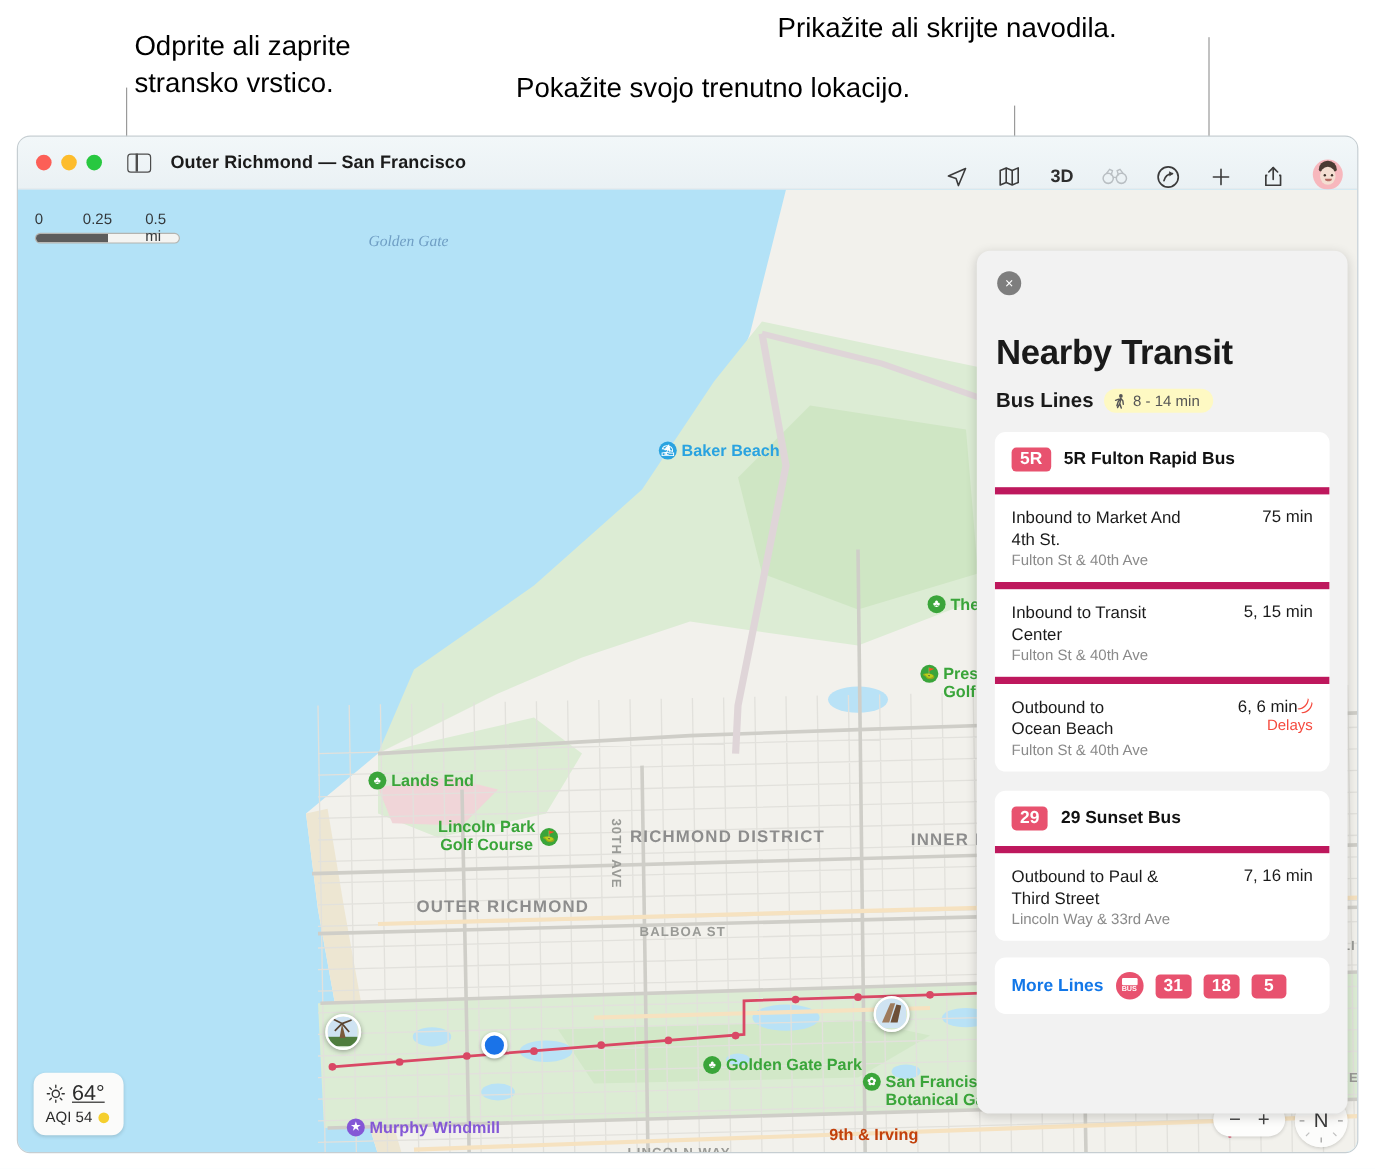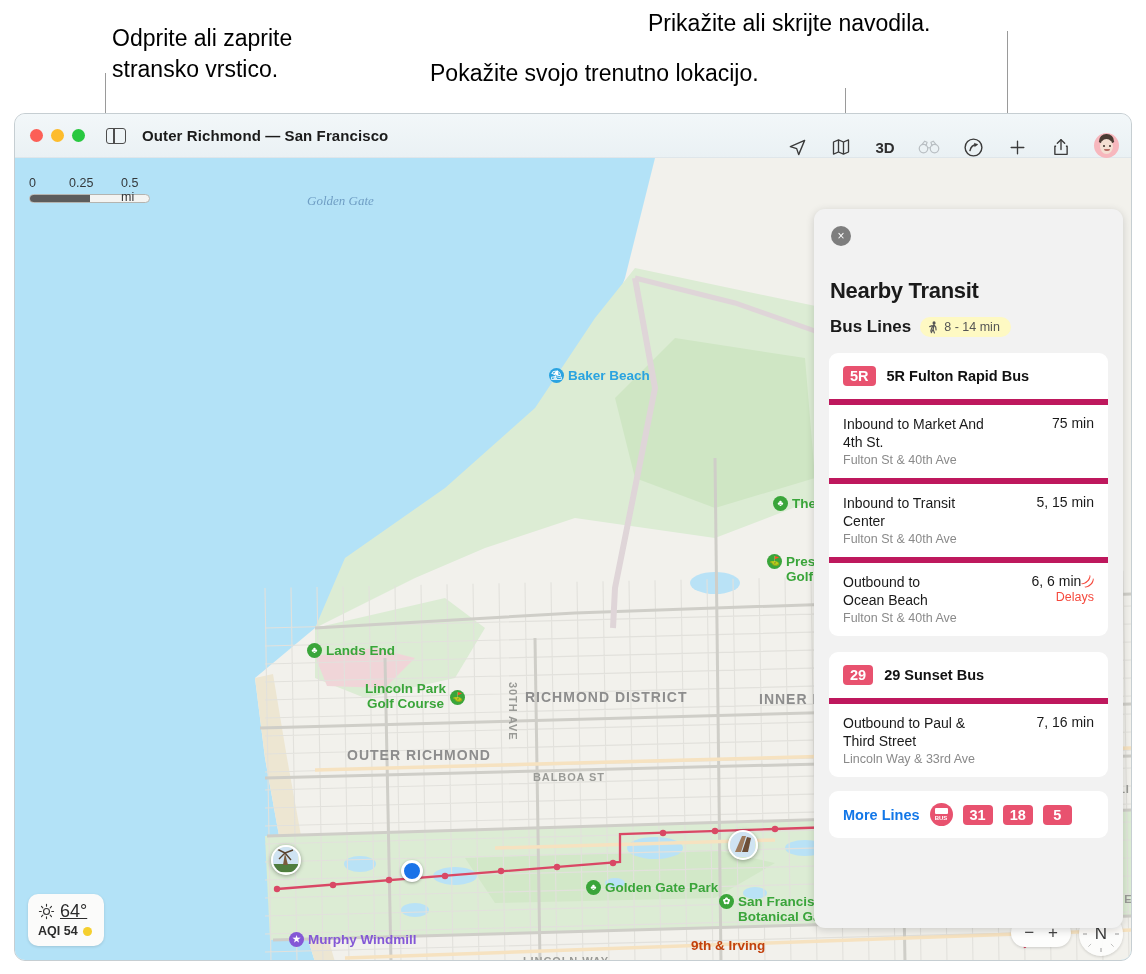--- a/index.html
+++ b/index.html
@@ -83,41 +83,41 @@
 
   .locdot { position:absolute; width:22px; height:22px; border-radius:50%;
             background:#1a73e8; border:3px solid #fff; box-shadow:0 1px 3px rgba(0,0,0,.35); }
   .photopin { position:absolute; width:30px; height:30px; border-radius:50%;
               border:2.5px solid #fff; box-shadow:0 1px 4px rgba(0,0,0,.35); overflow:hidden; }
 
   .weather { position:absolute; left:13px; bottom:16px; background:#fbfbfa;
              border-radius:10px; padding:7px 12px 8px 10px; box-shadow:0 1px 3px rgba(0,0,0,.13); }
   .weather .t { font-size:18px; color:#2b2b2b; display:flex; align-items:center; gap:5px;text-decoration:underline; }
   .weather .a { font-size:12.5px; color:#2b2b2b; margin-top:2px; display:flex;
-                align-items:center; gap:5px; font-weight:bold; }
+                align-items:center; gap:5px; font-weight:normal; }
   .aqidot { width:9px; height:9px; border-radius:50%; background:#f5cf2e; display:inline-block; }
 
   #zoomctl { position:absolute; right:60px; bottom:15px; background:#fdfdfc; border-radius:15px;
              height:28px; display:flex; align-items:center; gap:14px; padding:0 13px;
              box-shadow:0 1px 3px rgba(0,0,0,.16); font-size:17px; color:#444; }
   #compass { position:absolute; right:8px; bottom:6px; width:44px; height:44px;
              border-radius:50%; background:rgba(253,253,252,.93); box-shadow:0 1px 3px rgba(0,0,0,.16);
              display:flex; align-items:center; justify-content:center; }
   #compass .n { font-size:17px; color:#3a3a3a; }
   #compass .needle { position:absolute; top:4px; left:50%; margin-left:-4px;
       width:0;height:0;border-left:4px solid transparent;border-right:4px solid transparent;
       border-bottom:7px solid #e8403a; }
 
   
   #panel { position:absolute; right:8px; top:51px; width:309px; height:719px;
            background:#f2f2f2; border-radius:11px; box-shadow:0 2px 9px rgba(0,0,0,.16); }
   #panel-close { position:absolute; left:17px; top:17px; width:20px; height:20px;
                  border-radius:50%; background:#7e7e7e; color:#fff; font-size:12px;
                  display:flex; align-items:center; justify-content:center; cursor:pointer; }
-  #panel-title { margin:69px 0 0 16px; font-size:22px; font-weight:bold; color:#1a1a1a;
+  #panel-title { margin:69px 0 0 16px; font-size:29px; font-weight:bold; color:#1a1a1a;
                  letter-spacing:-.3px; }
   #panel-sub { margin:13px 0 0 16px; display:flex; align-items:center; gap:9px; }
   #panel-sub .sl { font-size:17px; font-weight:bold; color:#1a1a1a; }
   .walkchip { background:#fef9c3; border-radius:11px; padding:3px 11px 3px 8px;
               font-size:12.5px; color:#555; display:flex; align-items:center; gap:5px; }
 
   .card { margin:16px 15px 0 15px; background:#fff; border-radius:9px; overflow:hidden; }
   .card-head { display:flex; align-items:center; gap:11px; padding:13px 14px; }
   .badge { background:#e8526f; color:#fff; font-size:14.5px; font-weight:bold;
            border-radius:4px; padding:2px 7px; min-width:29px; text-align:center; }

